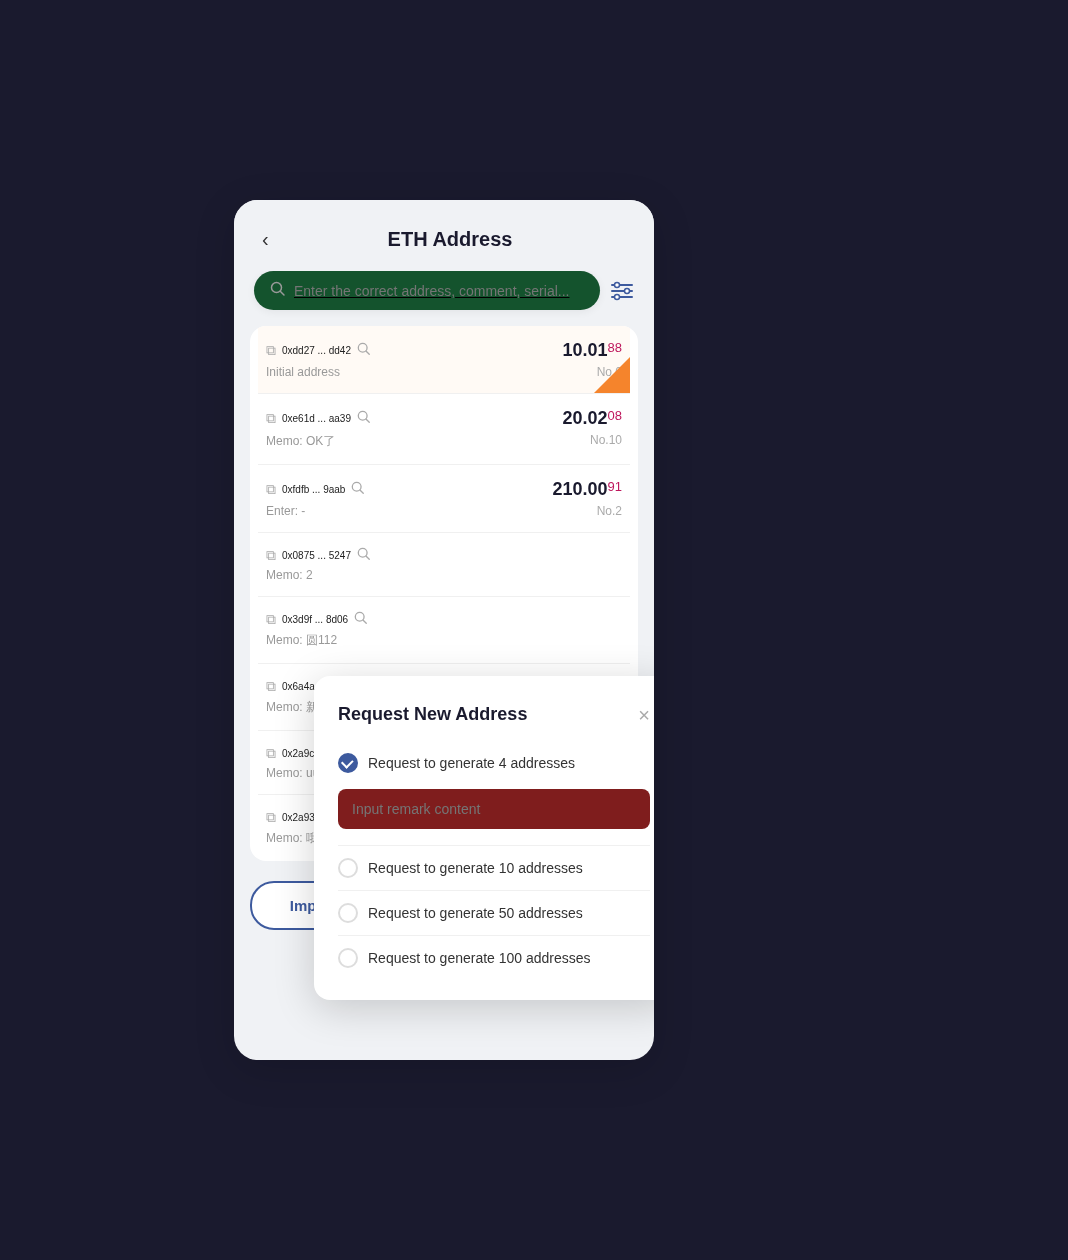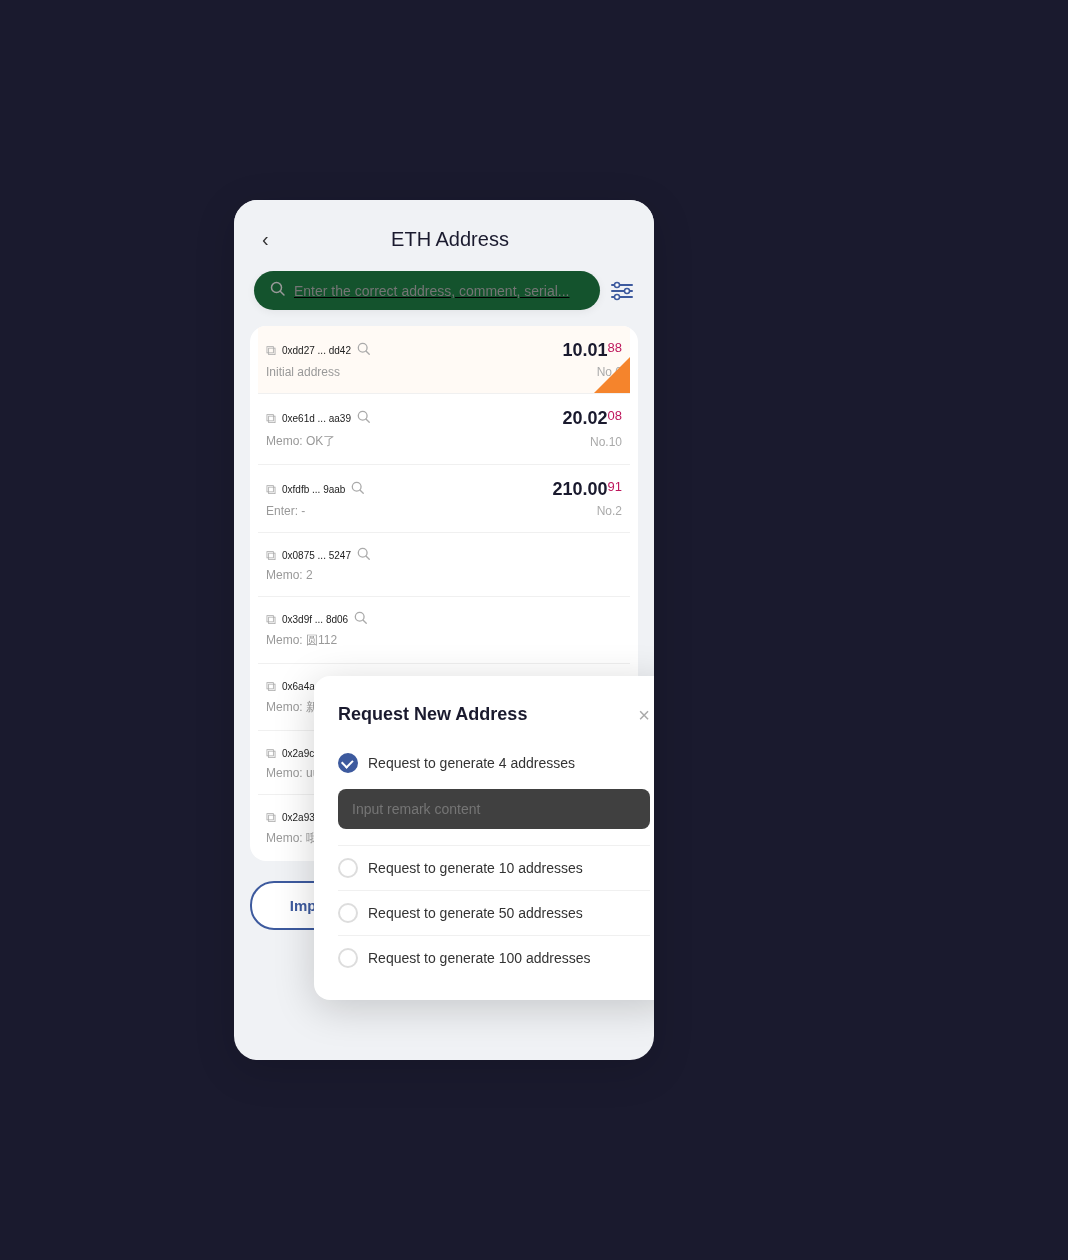--- a/index.html
+++ b/index.html
@@ -50,21 +50,21 @@
       border: none;
       cursor: pointer;
       font-size: 20px;
       color: #333;
       font-weight: 300;
       padding: 4px 8px;
     }
 
     .header-title {
       font-size: 20px;
-      font-weight: 400;
+      font-weight: 700;
       color: #1a1a2e;
       padding-left: 12px;
     }
 
     
     .search-bar {
       margin: 0 20px 16px;
       display: flex;
       align-items: center;
       gap: 10px;
@@ -178,21 +178,20 @@
 
     .amount-decimal {
       font-size: 13px;
       font-weight: 500;
       color: #be185d;
     }
 
     .address-bottom {
       display: flex;
       justify-content: space-between;
-      align-items: center;
     }
 
     .memo-text {
       font-size: 12px;
       color: #999;
     }
 
     .no-text {
       font-size: 12px;
       color: #aaa;
@@ -322,21 +321,21 @@
     }
 
     .radio-label {
       font-size: 14px;
       color: #333;
     }
 
     
     .remark-input {
       width: 100%;
-      background: #404040;
+      background: #7f1d1d;
       border: none;
       border-radius: 8px;
       padding: 12px 14px;
       font-size: 14px;
       color: #999;
       margin: 8px 0 12px;
       outline: none;
     }
 
     .divider {

